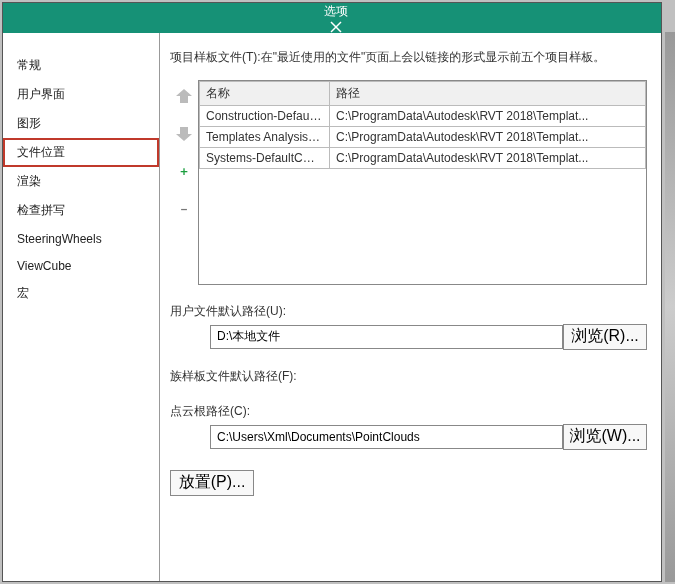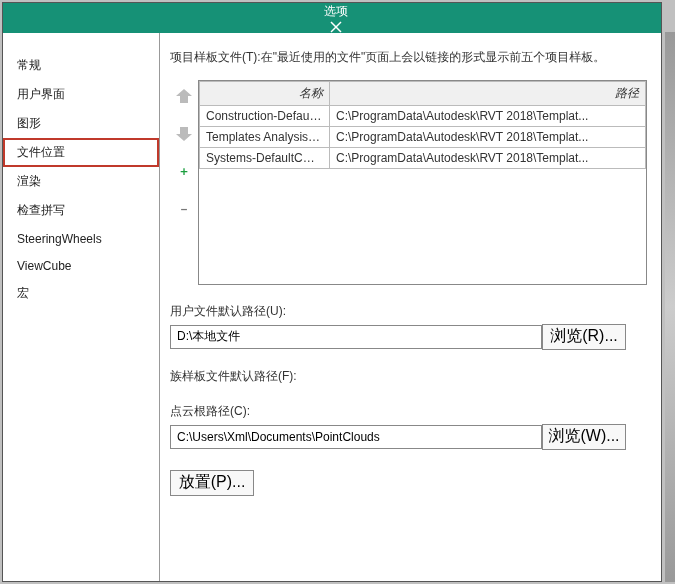--- a/index.html
+++ b/index.html
@@ -16,25 +16,25 @@
 .desc { font-size: 12px; margin-bottom: 14px; line-height: 1.4; }
 .template-row { display: flex; }
 .tool-col { width: 28px; display: flex; flex-direction: column; gap: 14px; align-items: center; padding-top: 4px; }
 .tool-btn { width: 24px; height: 24px; display: flex; align-items: center; justify-content: center; cursor: pointer; color: #888; }
 .tool-btn.green { color: #1a9e3e; font-size: 18px; font-weight: bold; }
 .tool-btn.grey { color: #777; font-size: 20px; font-weight: bold; }
 .tool-btn svg { width: 18px; height: 18px; fill: #bbb; }
 .table-wrap { flex: 1; border: 1px solid #888; height: 205px; overflow: hidden; }
 table { border-collapse: collapse; width: 100%; table-layout: fixed; }
 th, td { border: 1px solid #bbb; padding: 3px 6px; font-size: 12px; text-align: left; white-space: nowrap; overflow: hidden; text-overflow: ellipsis; }
-th { background: #f0f0f0; font-weight: normal; text-align: right; height: 22px; font-style: italic; }
+th { background: #f0f0f0; font-weight: normal; text-align: left; height: 22px; }
 th.name { width: 130px; }
 .field-group { margin-top: 18px; }
 .field-label { font-size: 12px; margin-bottom: 4px; }
-.field-row { display: flex; gap: 0; align-items: center; }
+.field-row { display: flex; gap: 0; align-items: center; margin-left: 40px; }
 .textbox { flex: 1; height: 24px; border: 1px solid #888; padding: 0 6px; font-size: 12px; background: #fff; max-width: 372px; }
 .btn { width: 84px; height: 26px; border: 1px solid #888; background: #f8f8f8; cursor: pointer; font-size: 16px; text-align: center; }
 .place-btn { margin-top: 20px; }
 .right-strip { position: absolute; right: 0; top: 32px; width: 10px; height: 550px; background: linear-gradient(#999,#ccc,#999); }
 </style>
 </head>
 <body>
 
 <div class="window">
   <div class="titlebar">

